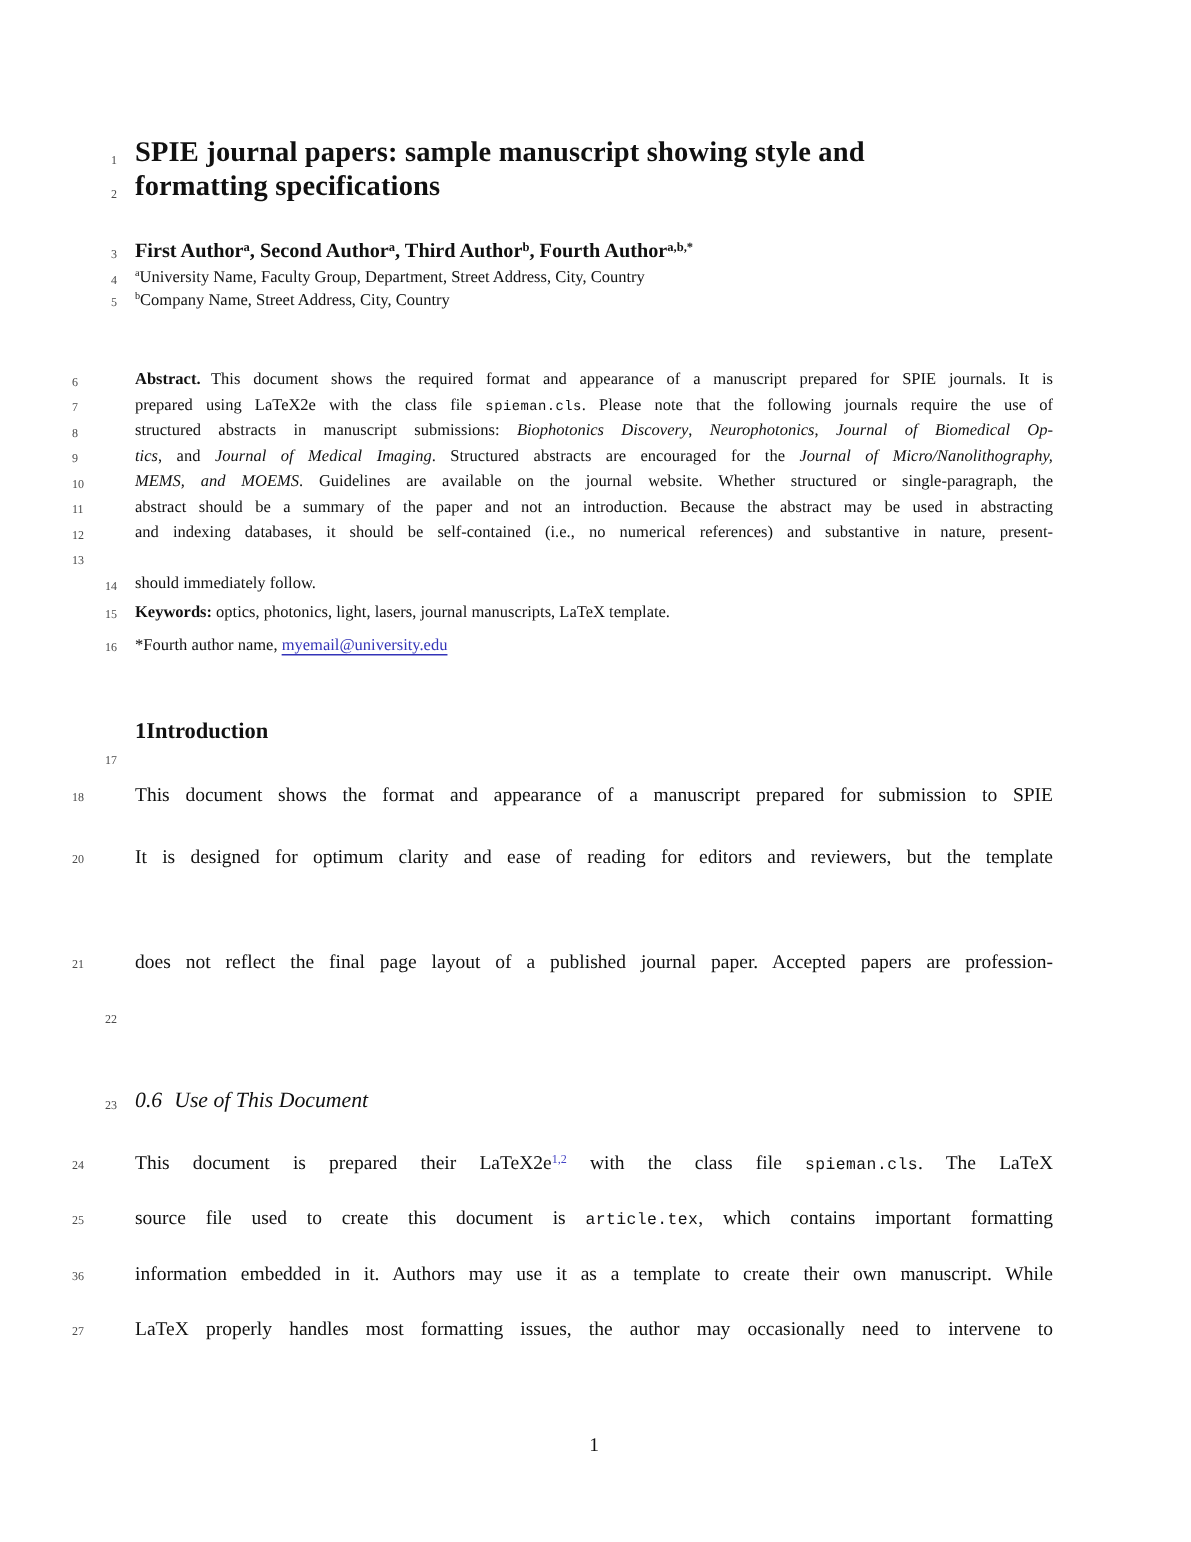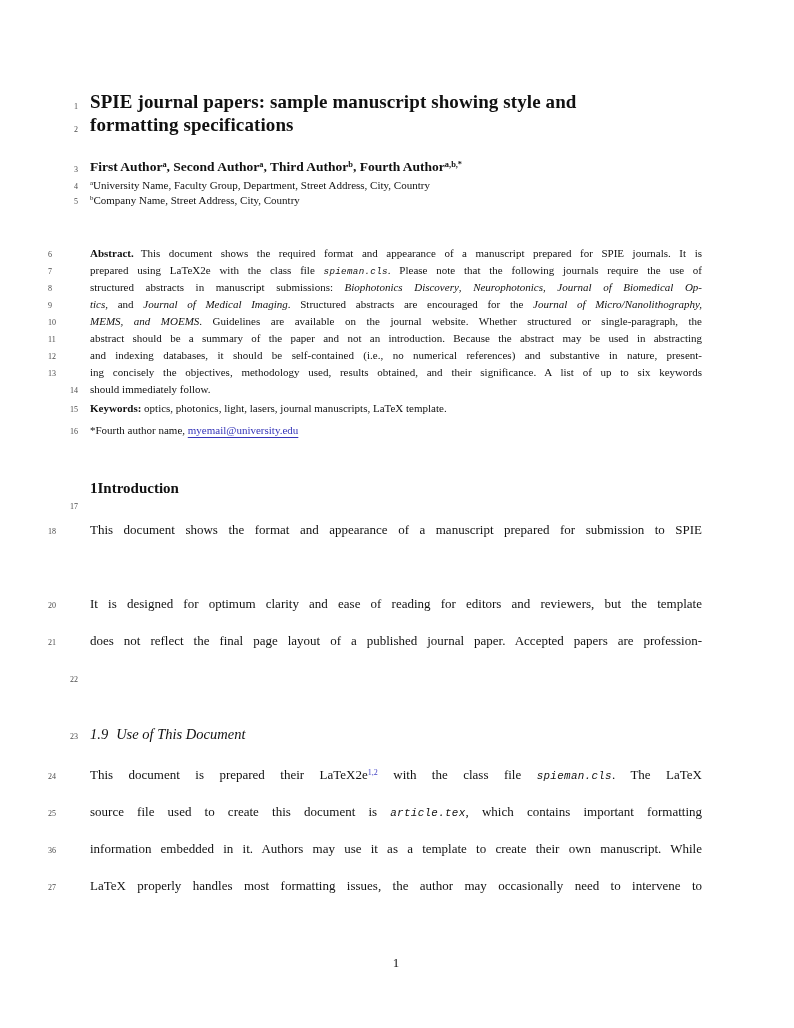--- a/index.html
+++ b/index.html
@@ -49,21 +49,21 @@
   .sec-heading .num { top: 3px; margin-top: 16px; }
   .subsec-heading { font-size: 14.5px; font-style: italic; line-height: 20px; }
   .subsec-heading .num { top: 3px; }
   .body-line { font-size: 13px; line-height: 18px; }
   .body-line .num { top: 2px; margin-left: 32px; }
   .just { text-align: justify; text-align-last: justify; }
   .gap { }
   .gap-sm { margin-left: 8px; }
   .abs-label { font-weight: bold; margin-right: 7px; }
   .kw-label { font-weight: bold; }
-  .mono { font-family: "Liberation Mono", monospace; font-size: 0.84em; letter-spacing: 0.3px; font-style: italic; }
+  .mono { font-family: "Liberation Mono", monospace; font-size: 0.84em; letter-spacing: 0.3px; }
   .ital { font-style: italic; }
   .sup { font-size: 0.62em; position: relative; top: -0.52em; line-height: 0; }
   .email {
     color: var(--link-blue);
     text-decoration: underline;
     text-decoration-thickness: 1px;
     text-underline-offset: 2.5px;
     cursor: pointer;
   }
   .cite { color: var(--cite-blue); cursor: pointer; }
@@ -87,35 +87,35 @@
   <div class="line affil-line" style="top:178px"><span class="num">4</span><span class="sup">a</span><span>University Name, Faculty Group, Department, Street Address, City, Country</span></div>
   <div class="line affil-line" style="top:193px"><span class="num">5</span><span class="sup">b</span><span>Company Name, Street Address, City, Country</span></div>
 
   <div class="line abs-line just" style="top:246px"><span class="num">6</span><span class="abs-label">Abstract.</span><span>This document shows the required format and appearance of a manuscript prepared for SPIE journals. It is</span></div>
   <div class="line abs-line just" style="top:263px"><span class="num">7</span><span>prepared using LaTeX2e with the class file </span><span class="mono">spieman.cls</span><span>. Please note that the following journals require the use of</span></div>
   <div class="line abs-line just" style="top:280px"><span class="num">8</span><span>structured abstracts in manuscript submissions: </span><span class="ital">Biophotonics Discovery</span><span>, </span><span class="ital">Neurophotonics</span><span>, </span><span class="ital">Journal of Biomedical Op-</span></div>
   <div class="line abs-line just" style="top:297px"><span class="num">9</span><span class="ital">tics</span><span>, and </span><span class="ital">Journal of Medical Imaging</span><span>. Structured abstracts are encouraged for the </span><span class="ital">Journal of Micro/Nanolithography,</span></div>
   <div class="line abs-line just" style="top:314px"><span class="num">10</span><span class="ital">MEMS, and MOEMS</span><span>. Guidelines are available on the journal website. Whether structured or single-paragraph, the</span></div>
   <div class="line abs-line just" style="top:331px"><span class="num">11</span><span>abstract should be a summary of the paper and not an introduction. Because the abstract may be used in abstracting</span></div>
   <div class="line abs-line just" style="top:348px"><span class="num">12</span><span>and indexing databases, it should be self-contained (i.e., no numerical references) and substantive in nature, present-</span></div>
-  <div class="line abs-line just" style="top:365px"><span class="num">13</span><span>ing concisely the objectives, methodology used, results obtained, and their significance. A list of up to six keywords</span></div>
+  <div class="line abs-line just" style="top:365px"><span class="num">13</span></div>
   <div class="line abs-line" style="top:382px"><span class="num">14</span><span>should immediately follow.</span></div>
 
   <div class="line abs-line" style="top:401px"><span class="num">15</span><span class="kw-label">Keywords:</span><span> optics, photonics, light, lasers, journal manuscripts, LaTeX template.</span></div>
 
   <div class="line abs-line" style="top:423px"><span class="num">16</span><span>*Fourth author name, </span><span class="email">myemail@university.edu</span></div>
 
   <div class="line sec-heading" style="top:478px"><span class="num">17</span><span>1</span><span class="gap">Introduction</span></div>
 
   <div class="line body-line just" style="top:521px"><span class="num">18</span><span>This document shows the format and appearance of a manuscript prepared for submission to SPIE</span></div>
-  <div class="line body-line just" style="top:595px"><span class="num">20</span><span>It is designed for optimum clarity and ease of reading for editors and reviewers, but the template</span></div>
+  <div class="line body-line just" style="top:562px"><span class="num">20</span><span>It is designed for optimum clarity and ease of reading for editors and reviewers, but the template</span></div>
   <div class="line body-line just" style="top:632px"><span class="num">21</span><span>does not reflect the final page layout of a published journal paper. Accepted papers are profession-</span></div>
   <div class="line body-line" style="top:669px"><span class="num">22</span></div>
 
-  <div class="line subsec-heading" style="top:724px"><span class="num">23</span><span>1.9</span><span class="gap-sm">Use of This Document</span></div>
+  <div class="line subsec-heading" style="top:724px"><span class="num">23</span><span>0.6</span><span class="gap-sm">Use of This Document</span></div>
 
   <div class="line body-line just" style="top:766px"><span class="num">24</span><span>This document is prepared their LaTeX2e</span><span class="sup cite">1,2</span><span> with the class file </span><span class="mono">spieman.cls</span><span>. The LaTeX</span></div>
   <div class="line body-line just" style="top:803px"><span class="num">25</span><span>source file used to create this document is </span><span class="mono">article.tex</span><span>, which contains important formatting</span></div>
   <div class="line body-line just" style="top:840px"><span class="num">36</span><span>information embedded in it. Authors may use it as a template to create their own manuscript. While</span></div>
   <div class="line body-line just" style="top:877px"><span class="num">27</span><span>LaTeX properly handles most formatting issues, the author may occasionally need to intervene to</span></div>
 
   <div class="footer-pageno">1</div>
 
 </div>
 

